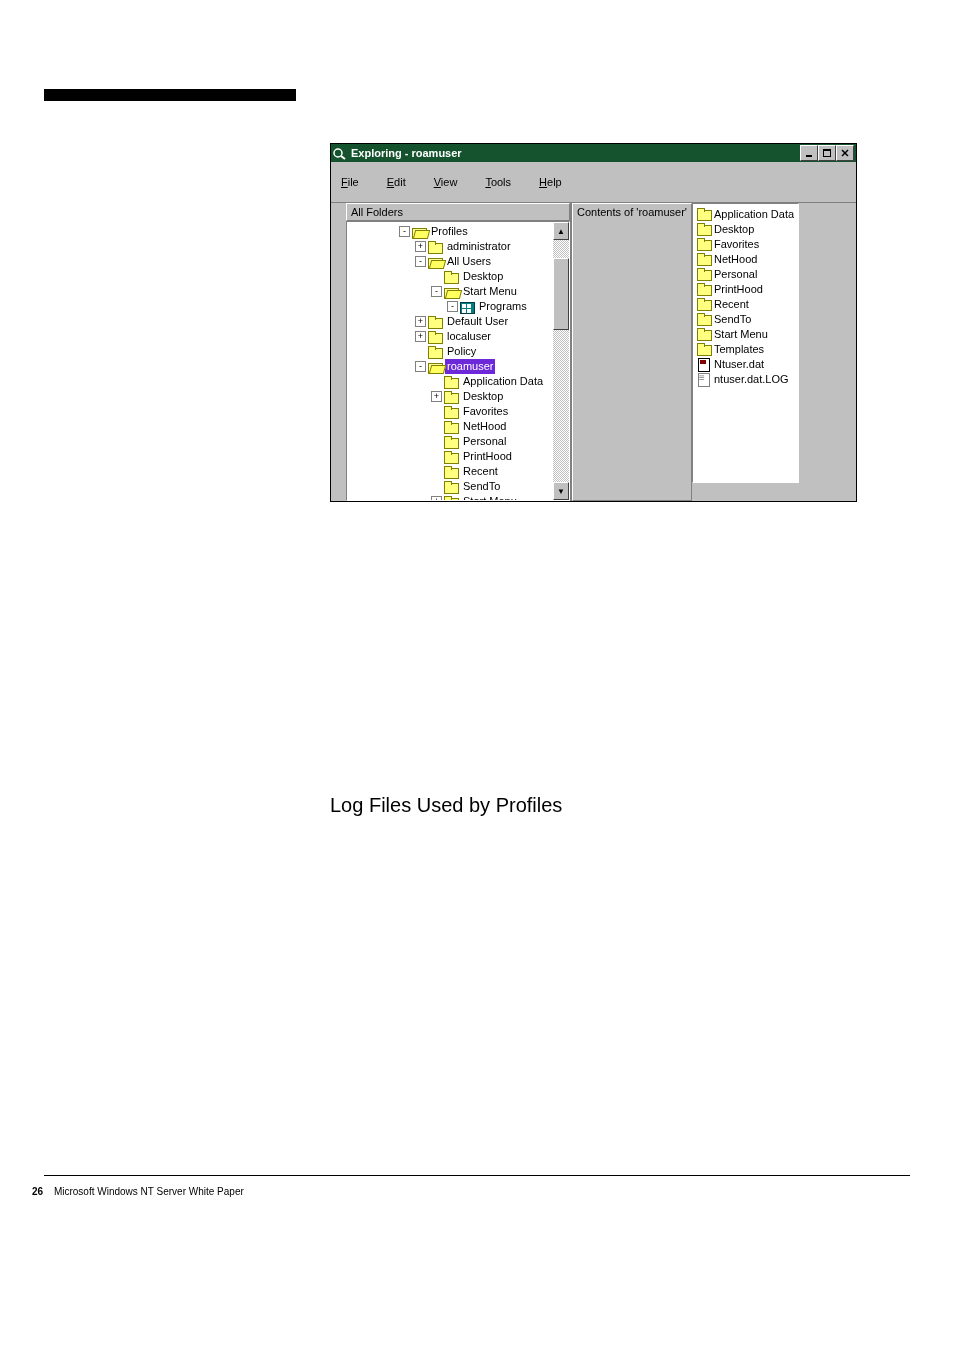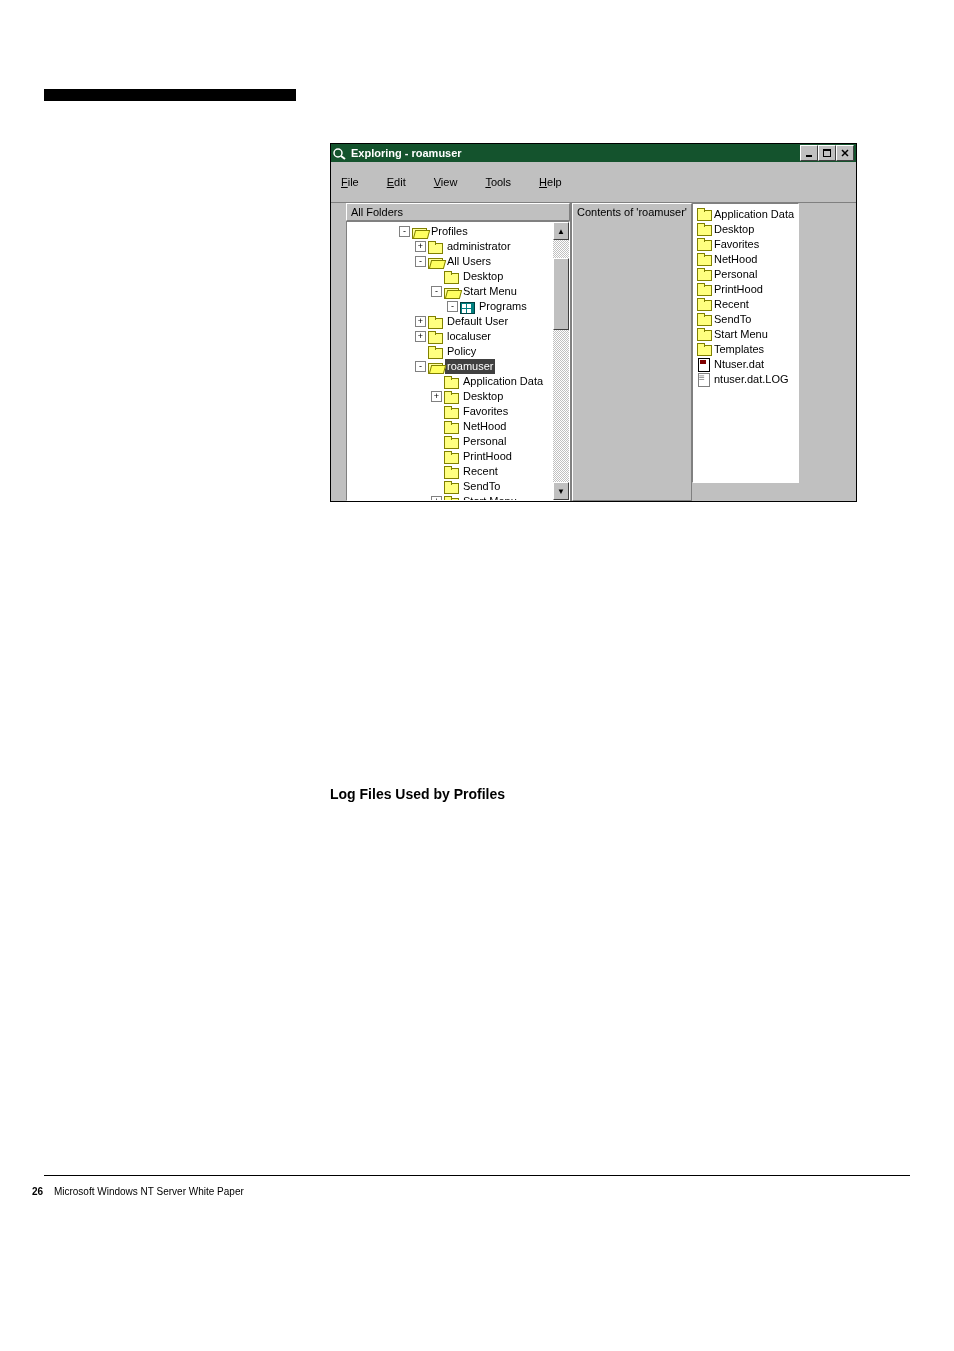--- a/index.html
+++ b/index.html
@@ -41,33 +41,33 @@
   .fopen::after{content:"";position:absolute;left:2px;top:4px;width:13px;height:7px;background:#ffff60;border:1px solid #808000;transform:skewX(-15deg);}
   
   .fprog::before{content:"";position:absolute;left:0;top:1px;width:13px;height:10px;background:#008080;border:1px solid #004040;}
   .fprog::after{content:"";position:absolute;left:2px;top:3px;width:4px;height:4px;background:#fff;box-shadow:5px 0 0 #fff,0 5px 0 #fff,5px 5px 0 #fff;}
   
   .fdat::before{content:"";position:absolute;left:1px;top:0;width:10px;height:12px;background:#fff;border:1px solid #000;}
   .fdat::after{content:"";position:absolute;left:3px;top:2px;width:6px;height:4px;background:#800000;}
   .flog::before{content:"";position:absolute;left:1px;top:0;width:10px;height:12px;background:#fff;border:1px solid #808080;}
   .flog::after{content:"≡";position:absolute;left:2px;top:-1px;font-size:10px;color:#808080;}
   .tlbl{padding:0 2px;}
-  .tlbl.sel{background:#404040;color:#fff;}
+  .tlbl.sel{background:#6d28d9;color:#fff;}
   
   .rrow{display:flex;align-items:center;height:15px;}
   
   .statusbar{display:flex;border-top:1px solid #fff;}
   .statcell{border:1px solid #808080;border-right-color:#fff;border-bottom-color:#fff;padding:2px 6px;font-size:11px;}
   .statcell.a{width:110px;}
   .statcell.b{width:170px;}
   .statcell.c{flex:1;position:relative;}
   .grip{position:absolute;right:2px;bottom:2px;width:12px;height:12px;background:
     linear-gradient(135deg,transparent 0 8px,#808080 8px 9px,transparent 9px 10px,#808080 10px 11px,transparent 11px 12px,#808080 12px 13px,transparent 13px);}
   
-  .sect{font-family:Arial,Helvetica,sans-serif;font-weight:bold;font-size:14px;margin-top:4px;}
+  .sect{font-family:Arial,Helvetica,sans-serif;font-weight:normal;font-size:20px;margin-top:12px;}
   .footerline{position:absolute;left:44px;right:44px;top:1175px;border-top:1px solid #000;}
   .footer{position:absolute;left:32px;top:1186px;font-family:Arial,Helvetica,sans-serif;font-size:10px;}
   .footer .pg{font-weight:bold;margin-right:8px;}
 </style>
 </head>
 <body>
 
 <div class="page">
   <div class="topbar"></div>
 

